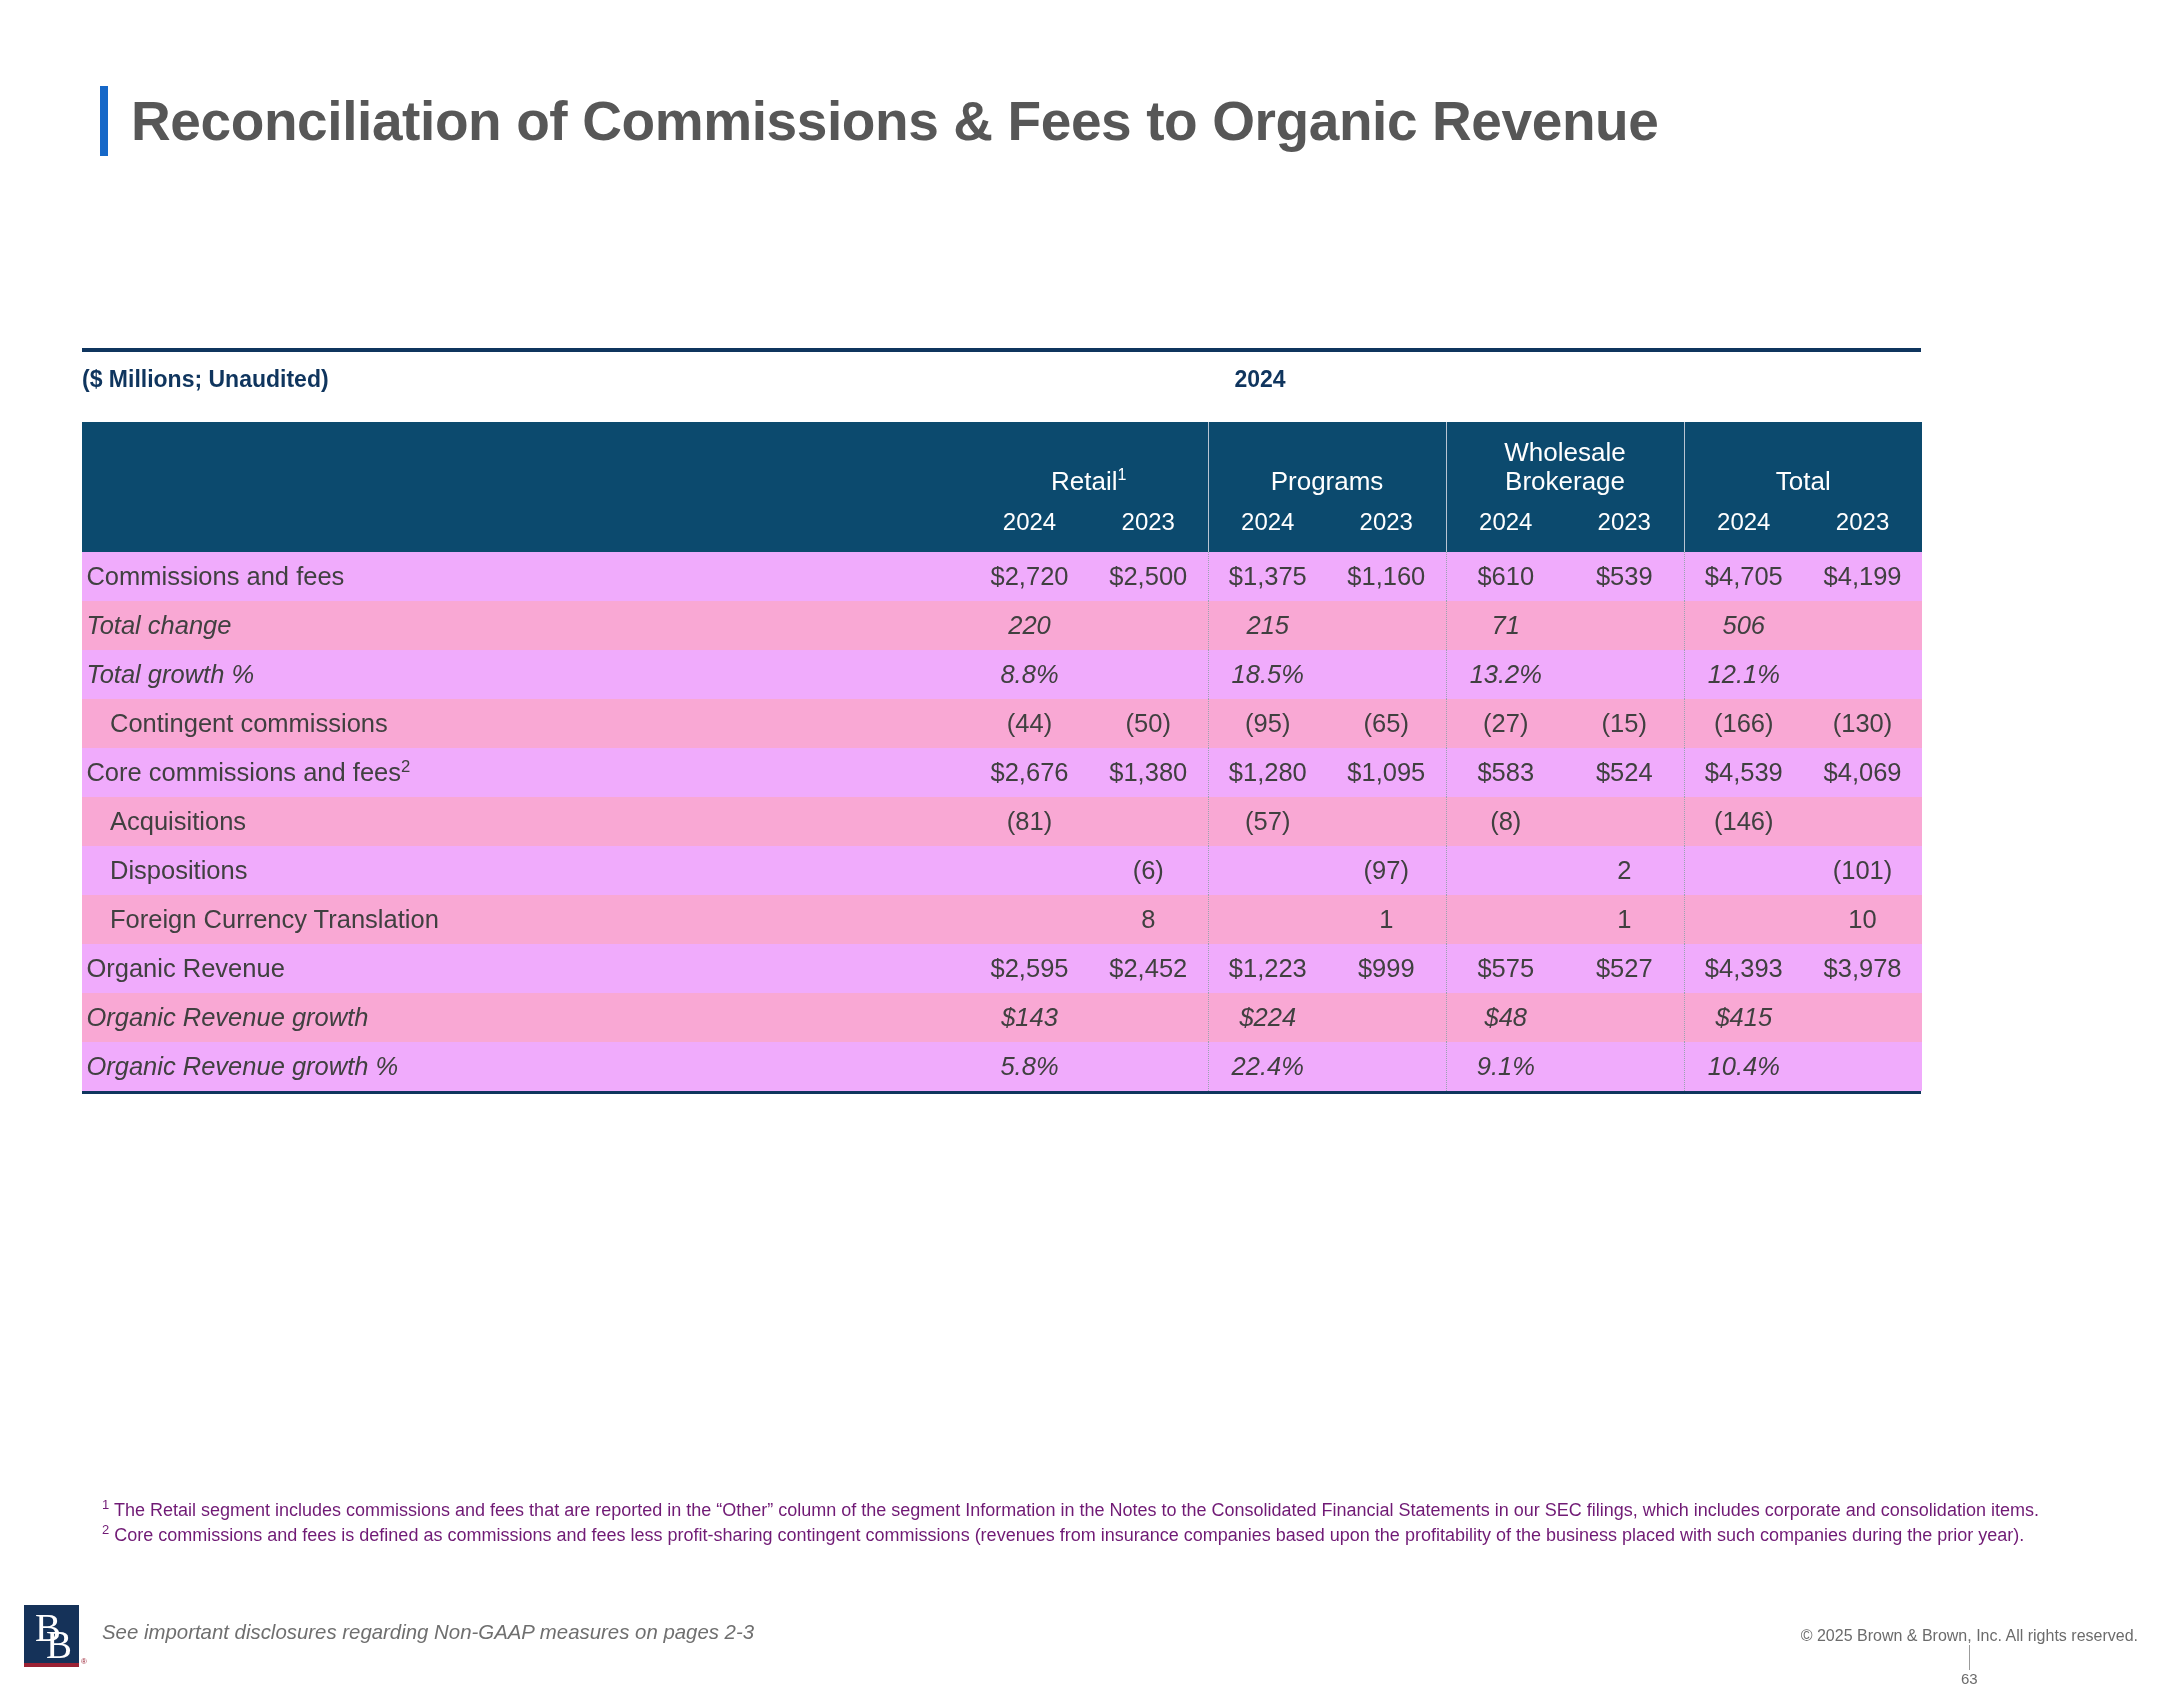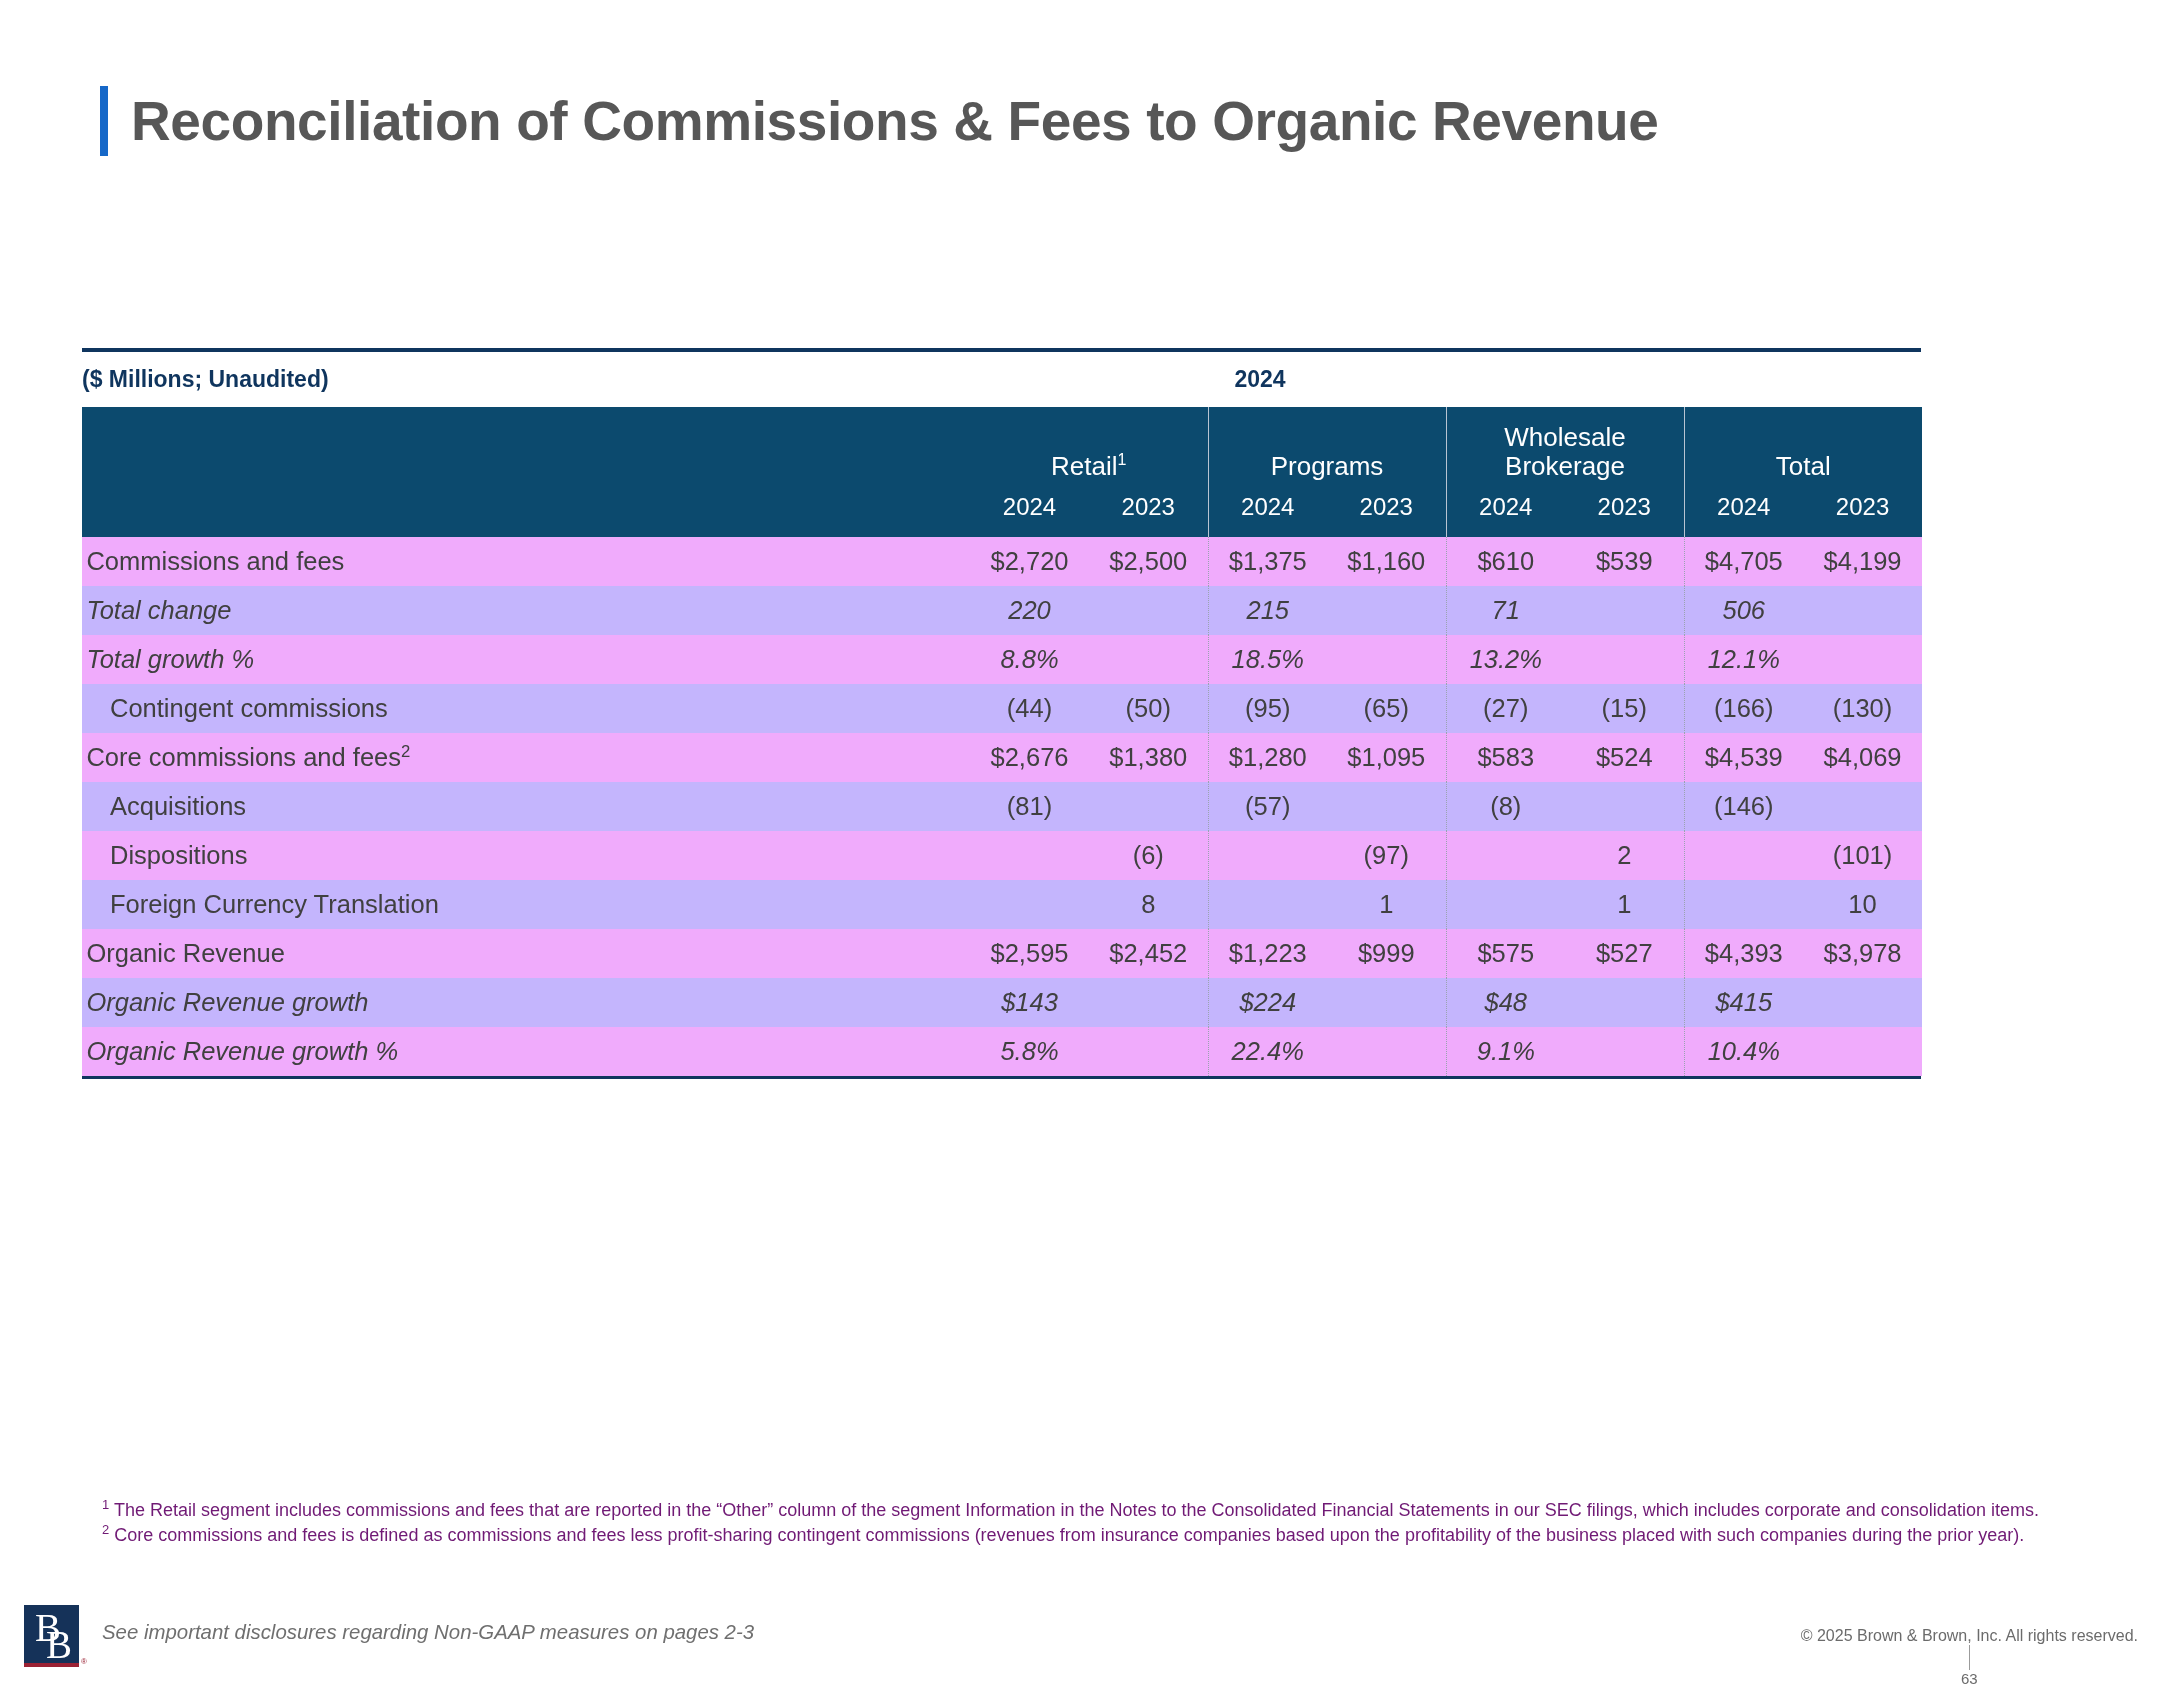--- a/index.html
+++ b/index.html
@@ -52,21 +52,21 @@
     background: #0f355e;
     width: 100%;
   }
   .bottom-rule {
     height: 3.6px;
     background: #0f355e;
     width: 100%;
   }
 
   .caption-row {
-    height: 55px;
+    height: 70px;
     position: relative;
   }
   .caption-left {
     position: absolute;
     left: 0;
     top: 14.6px;
     font-size: 23px;
     font-weight: bold;
     color: #0f355e;
   }
@@ -119,21 +119,21 @@
   .sep-left { border-left: 1.5px solid #b9c4d2; }
 
   tbody td {
     font-size: 25.5px;
     color: #404040;
     height: 49px;
     padding: 0;
     vertical-align: middle;
   }
   tbody tr.shade td { background: #f0abfc; }
-  tbody tr.plain td { background: #c4b5fd; }
+  tbody tr.plain td { background: #f9a8d4; }
 
   td.label {
     text-align: left;
     padding-left: 4.4px !important;
   }
   td.label.indent { padding-left: 28px !important; }
   td.label sup {
     font-size: 16.7px;
     vertical-align: super;
     line-height: 0;

